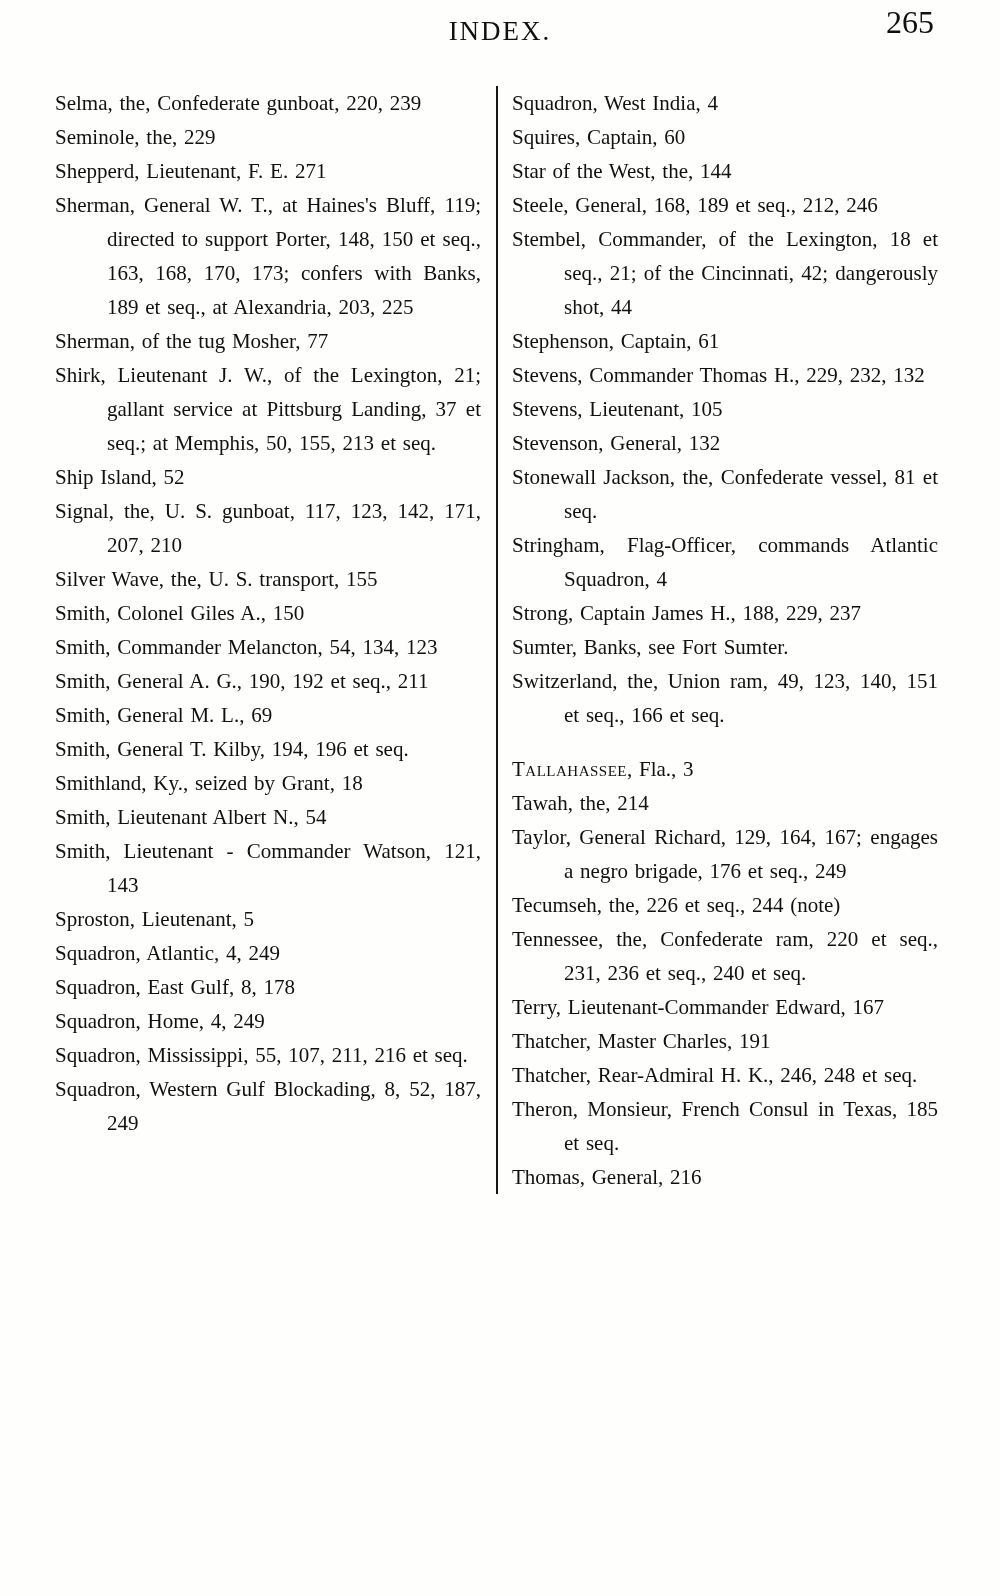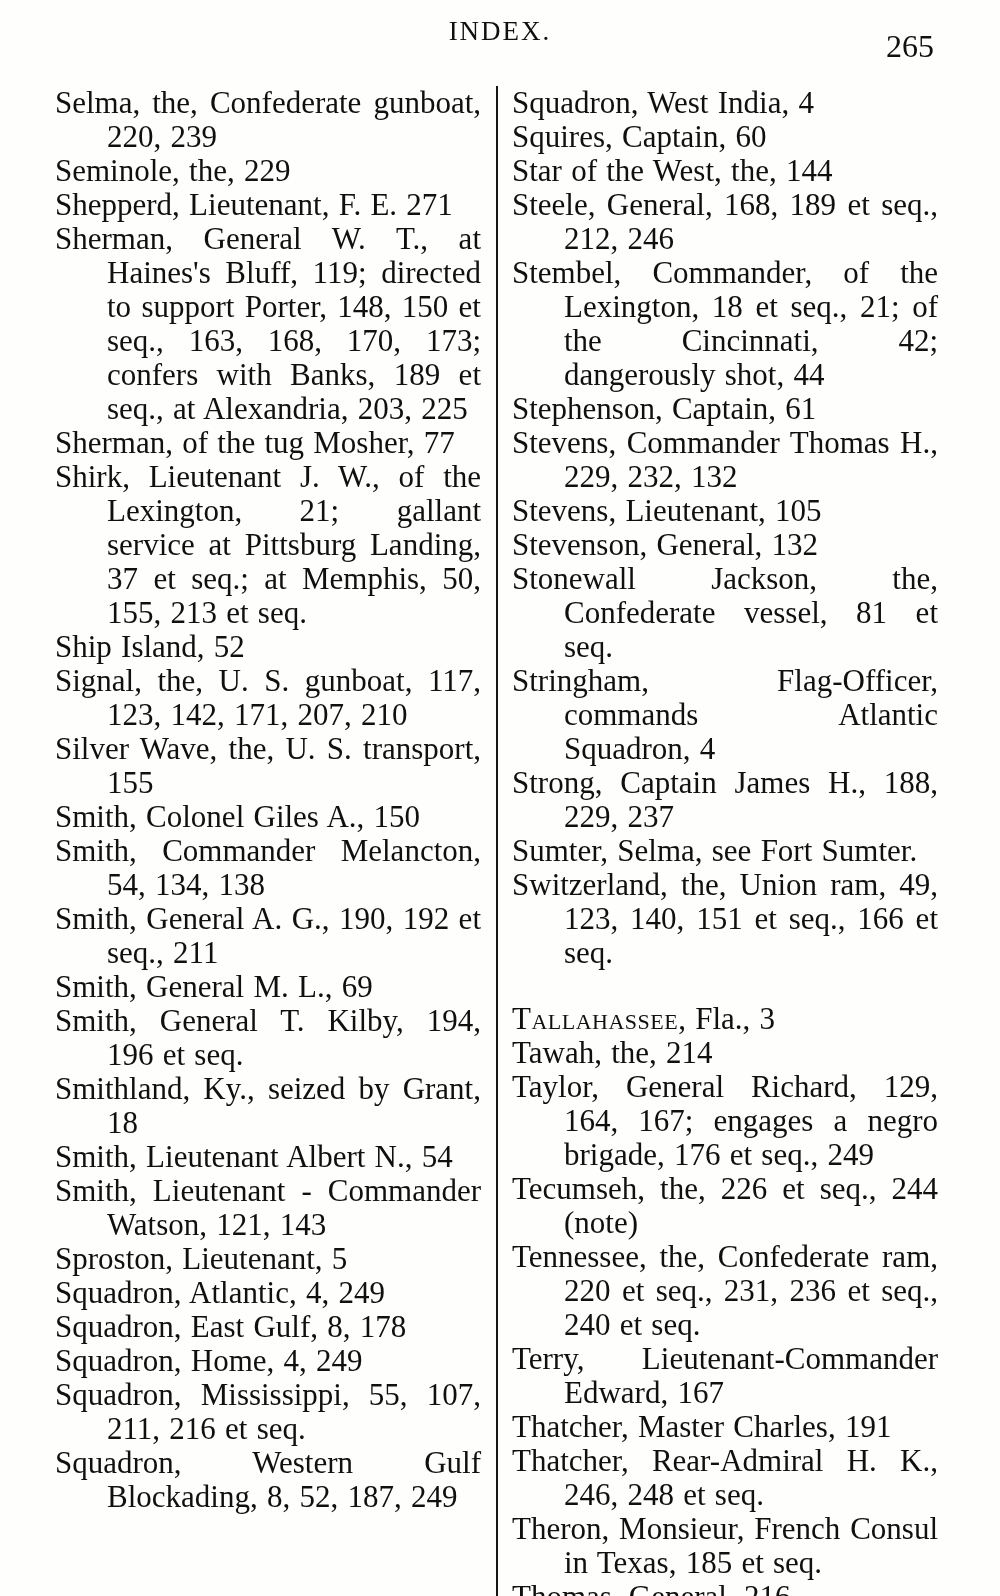--- a/index.html
+++ b/index.html
@@ -22,21 +22,21 @@
     left: 0;
     width: 100%;
     text-align: center;
     font-size: 27px;
     font-weight: normal;
     letter-spacing: 2px;
     margin: 0;
   }
   .page-number {
     position: absolute;
-    top: 28px;
+    top: 4px;
     right: 66px;
     font-size: 32px;
   }
   .columns {
     position: absolute;
     top: 86px;
     left: 55px;
     right: 62px;
     display: flex;
     justify-content: space-between;
@@ -46,27 +46,27 @@
   }
   .divider {
     width: 2px;
     background: #161616;
     align-self: stretch;
   }
   p.entry {
     margin: 0;
     padding-left: 52px;
     text-indent: -52px;
-    font-size: 31px;
+    font-size: 21px;
     line-height: 34px;
     text-align: justify;
     word-spacing: 1.5px;
   }
   p.entry.gap {
-    margin-top: 32px;
+    margin-top: 20px;
   }
   .sc {
     font-variant: small-caps;
     letter-spacing: 0.5px;
   }
 </style>
 </head>
 <body>
 
 <div class="page">
@@ -78,21 +78,21 @@
         <p class="entry">Selma, the, Confederate gunboat, 220, 239</p>
         <p class="entry">Seminole, the, 229</p>
         <p class="entry">Shepperd, Lieutenant, F. E. 271</p>
         <p class="entry">Sherman, General W. T., at Haines's Bluff, 119; directed to support Porter, 148, 150 et seq., 163, 168, 170, 173; confers with Banks, 189 et seq., at Alexandria, 203, 225</p>
         <p class="entry">Sherman, of the tug Mosher, 77</p>
         <p class="entry">Shirk, Lieutenant J. W., of the Lexington, 21; gallant service at Pittsburg Landing, 37 et seq.; at Memphis, 50, 155, 213 et seq.</p>
         <p class="entry">Ship Island, 52</p>
         <p class="entry">Signal, the, U. S. gunboat, 117, 123, 142, 171, 207, 210</p>
         <p class="entry">Silver Wave, the, U. S. transport, 155</p>
         <p class="entry">Smith, Colonel Giles A., 150</p>
-        <p class="entry">Smith, Commander Melancton, 54, 134, 138</p>
+        <p class="entry">Smith, Commander Melancton, 54, 134, 123</p>
         <p class="entry">Smith, General A. G., 190, 192 et seq., 211</p>
         <p class="entry">Smith, General M. L., 69</p>
         <p class="entry">Smith, General T. Kilby, 194, 196 et seq.</p>
         <p class="entry">Smithland, Ky., seized by Grant, 18</p>
         <p class="entry">Smith, Lieutenant Albert N., 54</p>
         <p class="entry">Smith, Lieutenant - Commander Watson, 121, 143</p>
         <p class="entry">Sproston, Lieutenant, 5</p>
         <p class="entry">Squadron, Atlantic, 4, 249</p>
         <p class="entry">Squadron, East Gulf, 8, 178</p>
         <p class="entry">Squadron, Home, 4, 249</p>
@@ -106,21 +106,21 @@
         <p class="entry">Star of the West, the, 144</p>
         <p class="entry">Steele, General, 168, 189 et seq., 212, 246</p>
         <p class="entry">Stembel, Commander, of the Lexington, 18 et seq., 21; of the Cincinnati, 42; dangerously shot, 44</p>
         <p class="entry">Stephenson, Captain, 61</p>
         <p class="entry">Stevens, Commander Thomas H., 229, 232, 132</p>
         <p class="entry">Stevens, Lieutenant, 105</p>
         <p class="entry">Stevenson, General, 132</p>
         <p class="entry">Stonewall Jackson, the, Confederate vessel, 81 et seq.</p>
         <p class="entry">Stringham, Flag-Officer, commands Atlantic Squadron, 4</p>
         <p class="entry">Strong, Captain James H., 188, 229, 237</p>
-        <p class="entry">Sumter, Selma, see Fort Sumter.</p>
+        <p class="entry">Sumter, Banks, see Fort Sumter.</p>
         <p class="entry">Switzerland, the, Union ram, 49, 123, 140, 151 et seq., 166 et seq.</p>
         <p class="entry gap"><span class="sc">Tallahassee</span>, Fla., 3</p>
         <p class="entry">Tawah, the, 214</p>
         <p class="entry">Taylor, General Richard, 129, 164, 167; engages a negro brigade, 176 et seq., 249</p>
         <p class="entry">Tecumseh, the, 226 et seq., 244 (note)</p>
         <p class="entry">Tennessee, the, Confederate ram, 220 et seq., 231, 236 et seq., 240 et seq.</p>
         <p class="entry">Terry, Lieutenant-Commander Edward, 167</p>
         <p class="entry">Thatcher, Master Charles, 191</p>
         <p class="entry">Thatcher, Rear-Admiral H. K., 246, 248 et seq.</p>
         <p class="entry">Theron, Monsieur, French Consul in Texas, 185 et seq.</p>

